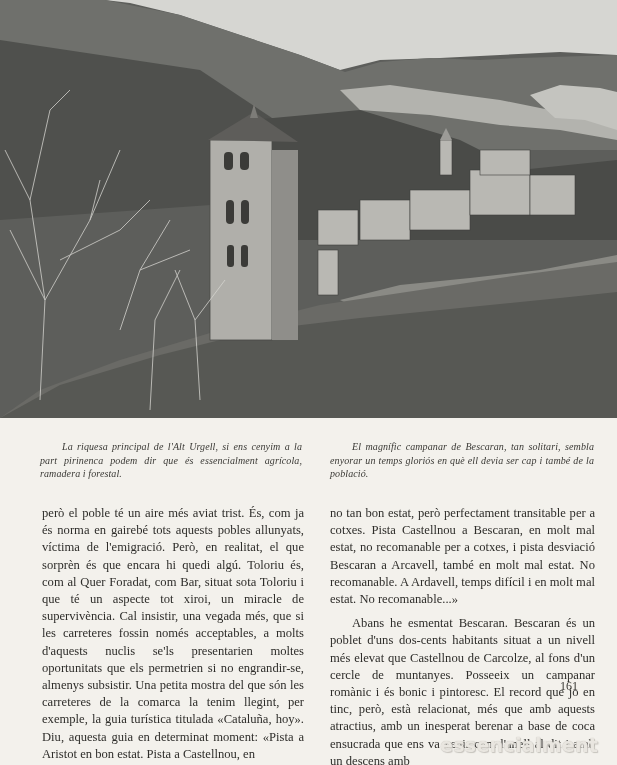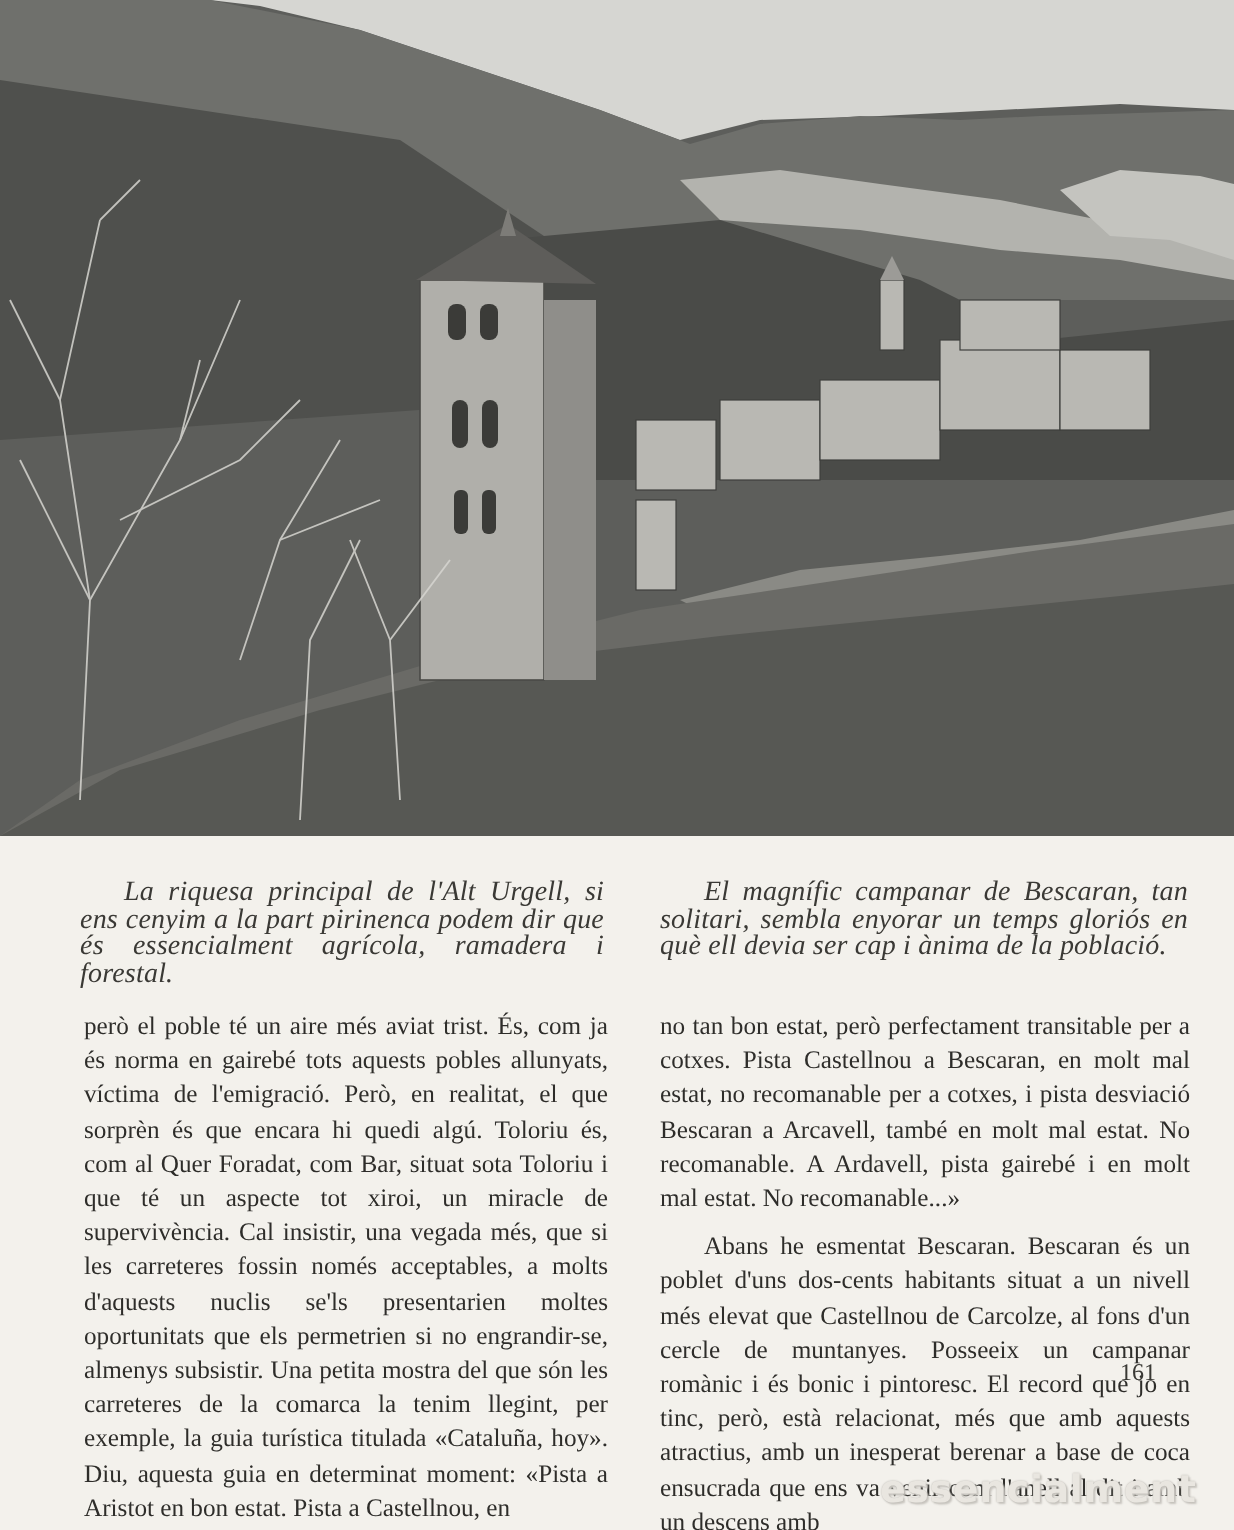--- a/index.html
+++ b/index.html
@@ -11,21 +11,21 @@
     position: relative;
   }
   .photo {
     position: absolute; left: 0; top: 0; width: 617px; height: 418px;
     overflow: hidden;
     background: linear-gradient(180deg, #d9d9d6 0%, #cfcfcc 10%, #6c6d6a 22%, #4a4b48 40%, #5a5b58 60%, #777874 75%, #5b5c59 100%);
   }
   .photo svg { position: absolute; left: 0; top: 0; }
   .caption {
     position: absolute; top: 440px;
-    font-style: italic; font-size: 14px; line-height: 13.5px;
+    font-style: italic; font-size: 10px; line-height: 13.5px;
     text-align: justify; color: #3a3935;
     letter-spacing: 0.1px;
   }
   .caption.left { left: 40px; width: 262px; text-indent: 22px; }
   .caption.right { left: 330px; width: 264px; text-indent: 22px; }
   .column {
     position: absolute; top: 505px;
     font-size: 12.6px; line-height: 17.2px;
     text-align: justify; color: #2e2d2a;
     hyphens: manual;
@@ -100,26 +100,26 @@
       <path d="M120,330 L140,270 L170,220"></path>
       <path d="M140,270 L190,250"></path>
       <path d="M150,410 L155,320 L180,270"></path>
       <path d="M200,400 L195,320 L175,270"></path>
       <path d="M195,320 L225,280"></path>
     </g>
   </svg>
 </div>
 
 <div class="caption left">La riquesa principal de l'Alt Urgell, si ens cenyim a la part pirinenca podem dir que és essencialment agrícola, ramadera i forestal.</div>
-<div class="caption right">El magnífic campanar de Bescaran, tan solitari, sembla enyorar un temps gloriós en què ell devia ser cap i ànima de la població.</div>
+<div class="caption right">El magnífic campanar de Bescaran, tan solitari, sembla enyorar un temps gloriós en què ell devia ser cap i també de la població.</div>
 
 <div class="column left">
   <p>però el poble té un aire més aviat trist. És, com ja és norma en gairebé tots aquests pobles allunyats, víc­tima de l'emigració. Però, en realitat, el que sorprèn és que encara hi quedi algú. Toloriu és, com al Quer Foradat, com Bar, situat sota Toloriu i que té un as­pecte tot xiroi, un miracle de supervivència. Cal insistir, una vegada més, que si les carreteres fossin només acceptables, a molts d'aquests nuclis se'ls presentarien moltes oportunitats que els permetrien si no engrandir-se, almenys subsistir. Una petita mos­tra del que són les carreteres de la comarca la tenim llegint, per exemple, la guia turística titulada «Cata­luña, hoy». Diu, aquesta guia en determinat moment: «Pista a Aristot en bon estat. Pista a Castellnou, en</p>
 </div>
 
 <div class="column right">
-  <p>no tan bon estat, però perfectament transitable per a cotxes. Pista Castellnou a Bescaran, en molt mal estat, no recomanable per a cotxes, i pista desviació Bescaran a Arcavell, també en molt mal estat. No recomanable. A Ardavell, pista gairebé i en molt mal estat. No recomanable...»</p>
+  <p>no tan bon estat, però perfectament transitable per a cotxes. Pista Castellnou a Bescaran, en molt mal estat, no recomanable per a cotxes, i pista desviació Bescaran a Arcavell, també en molt mal estat. No recomanable. A Ardavell, temps difícil i en molt mal estat. No recomanable...»</p>
   <p class="indent">Abans he esmentat Bescaran. Bescaran és un poblet d'uns dos-cents habitants situat a un nivell més elevat que Castellnou de Carcolze, al fons d'un cercle de muntanyes. Posseeix un campanar romànic i és bonic i pintoresc. El record que jo en tinc, però, està relacionat, més que amb aquests atractius, amb un inesperat berenar a base de coca ensucrada que ens va venir com l'anell al dit i amb un descens amb</p>
 </div>
 
 <div class="page-number">161</div>
 
 <div class="watermark">essencialment</div>
 
 </body></html>

